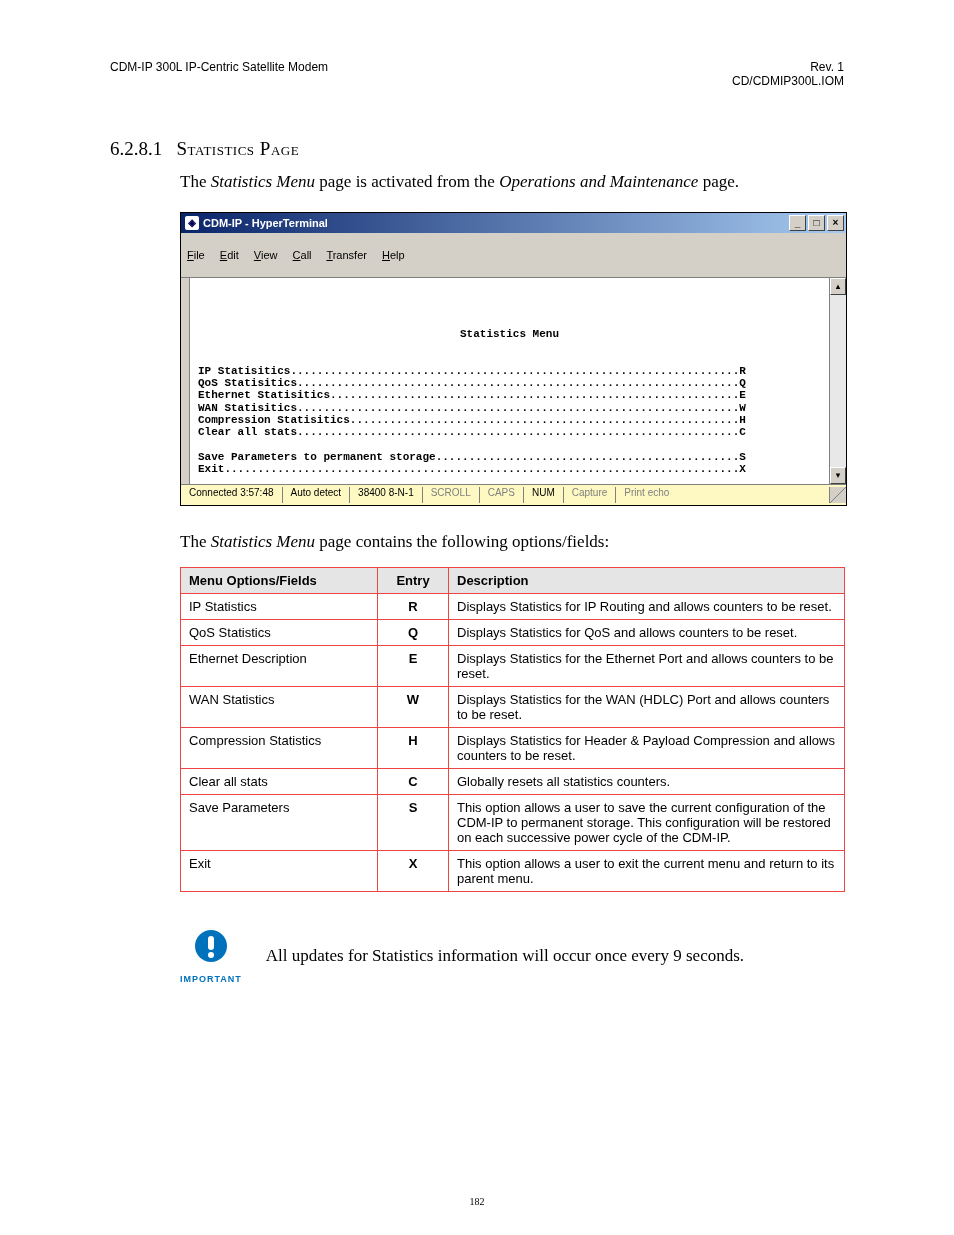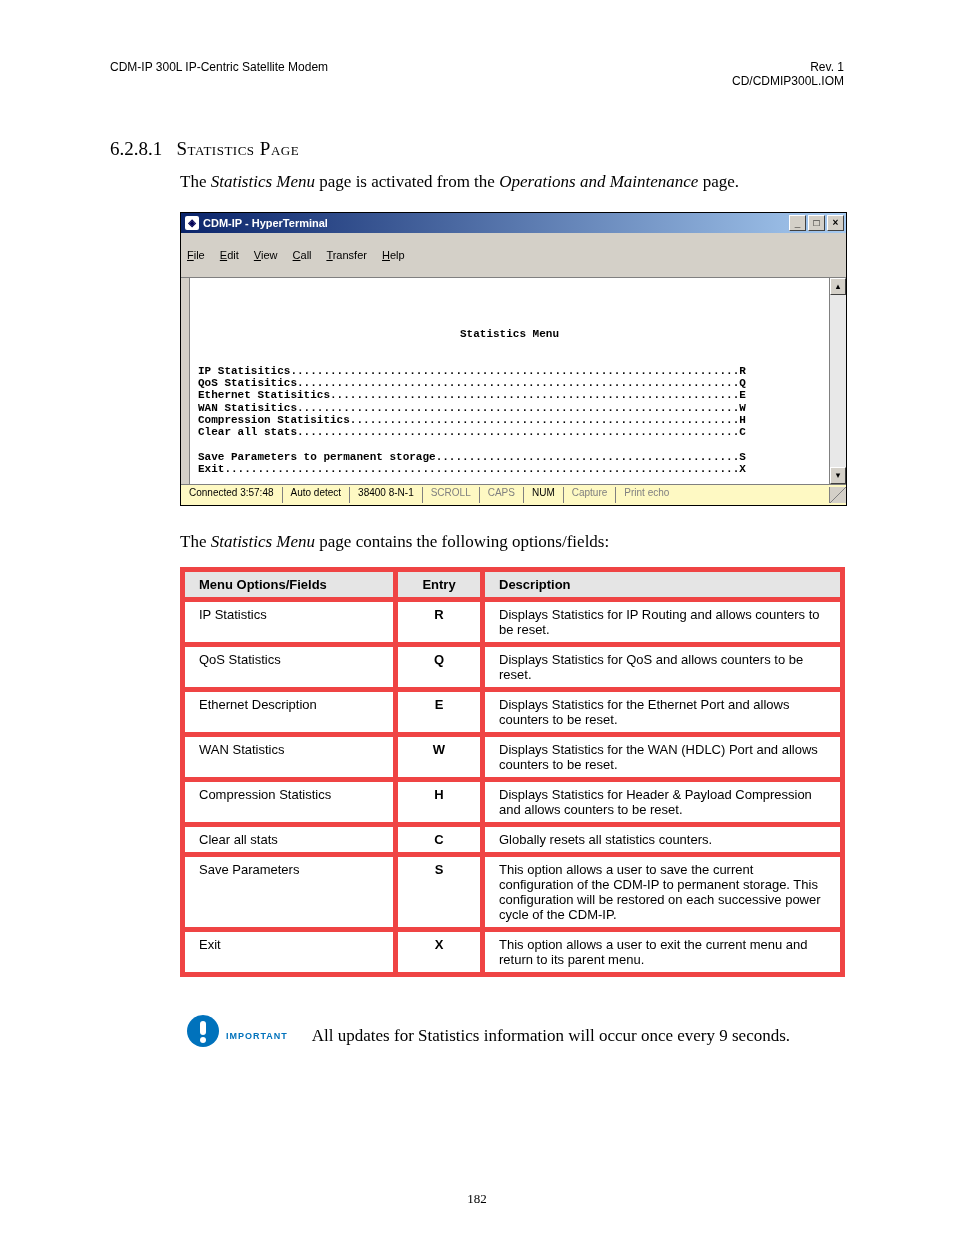--- a/index.html
+++ b/index.html
@@ -151,22 +151,22 @@
     align-self:flex-end;
   }
   
   .opts-table {
     margin: 14px 0 0 70px;
     border-collapse: collapse;
     width: 665px;
     font-size: 13px;
   }
   .opts-table th, .opts-table td {
-    border: 5px solid #ef4444;
-    padding: 5px 14px;
+    border: 1px solid #ef4444;
+    padding: 5px 8px;
     vertical-align: top;
     text-align: left;
     margin-top: 44px;
   }
   .opts-table th {
     background: #e5e5e5;
     font-weight: bold;
   }
   .opts-table th.entry, .opts-table td.entry {
     text-align: center;
@@ -176,39 +176,39 @@
   .opts-table th.menu, .opts-table td.menu { width: 180px; }
   
   .important-row {
     display: flex;
     align-items: center;
     margin: 36px 0 0 70px;
     gap: 24px;
   }
   .important-icon {
     display:flex;
-    flex-direction:row;
+    flex-direction:column;
     align-items:center;
     font-size:9px;
     color:#0072bc;
     font-weight:bold;
     letter-spacing:1px;
   }
   .important-icon svg { display:block; }
   .important-text {
     font-family: "Times New Roman", Times, serif;
     font-size: 17px;
   }
   .pagenum {
     position:absolute;
     bottom:28px;
     left:0;right:0;
     text-align:center;
     font-family: "Times New Roman", Times, serif;
-    font-size:13px;
+    font-size:10px;
   }
 </style>
 </head>
 <body>
 
 <div class="page">
 
   <div class="header-row">
     <div>CDM-IP 300L IP-Centric Satellite Modem</div>
     <div class="right">

